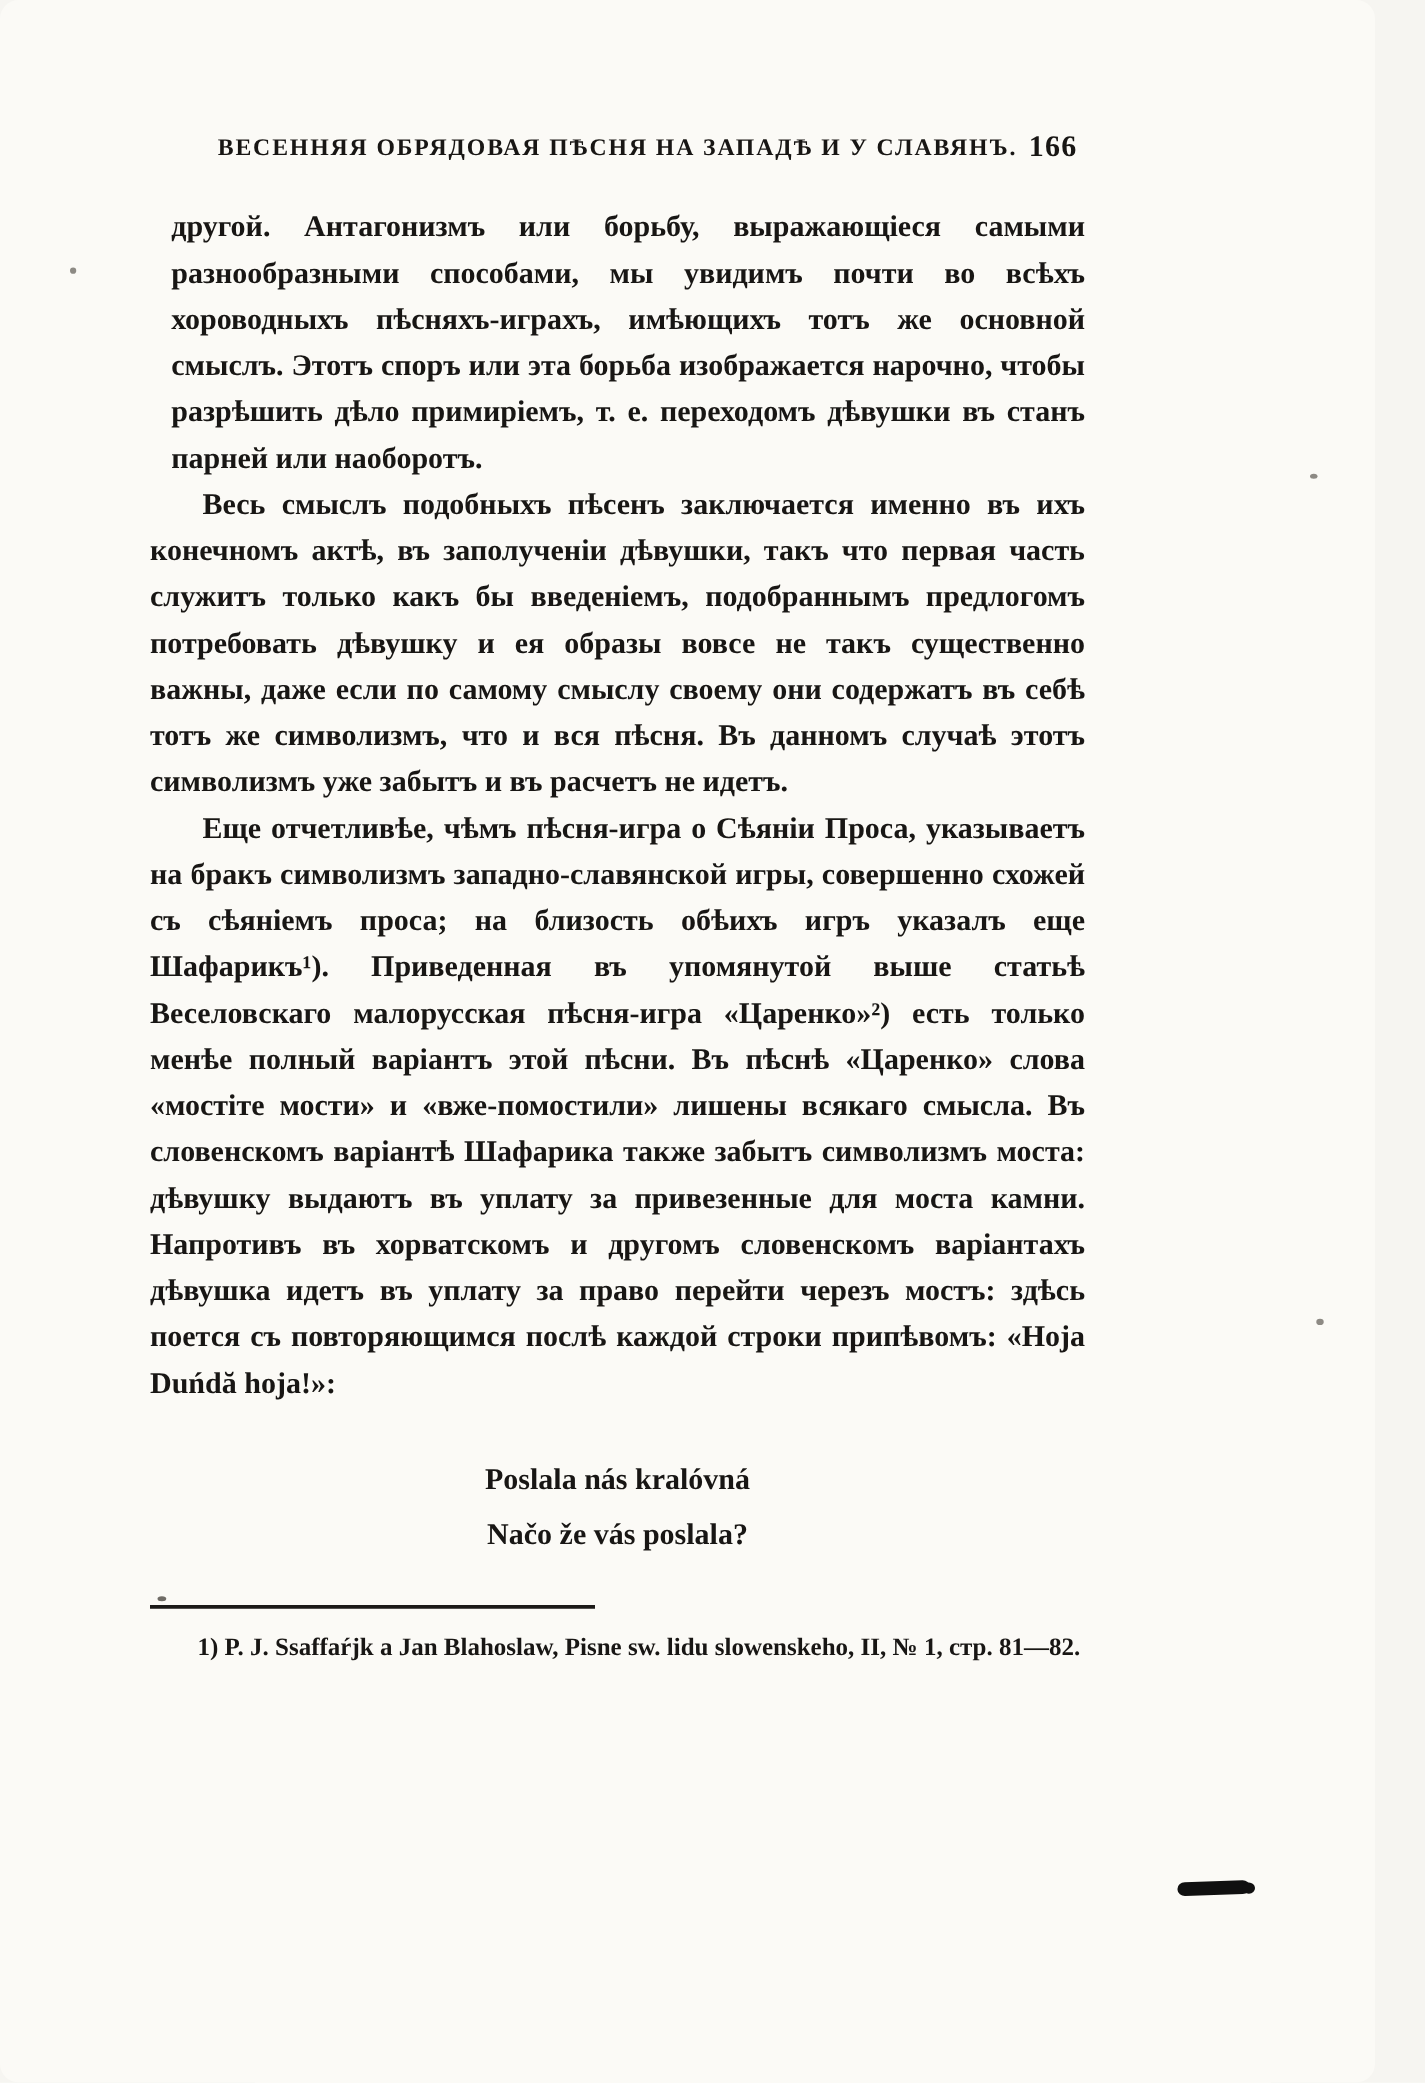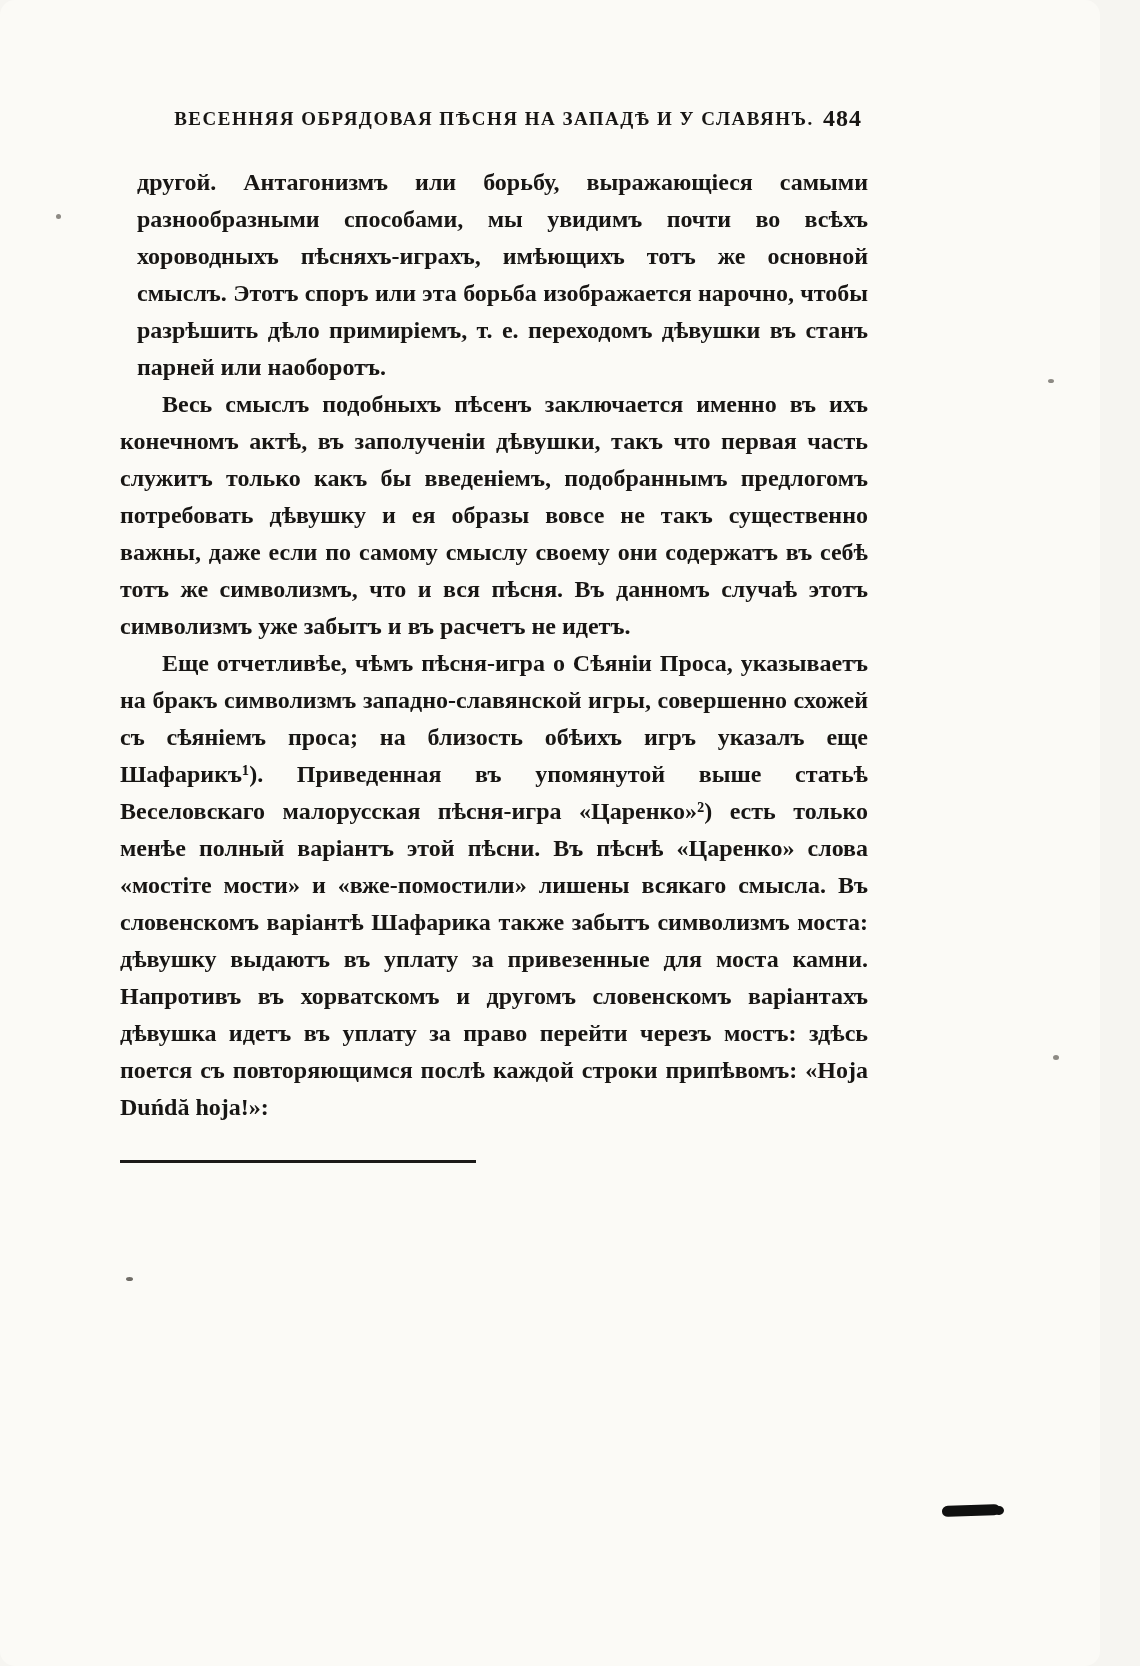--- a/index.html
+++ b/index.html
@@ -103,32 +103,37 @@
   .speck-4 { left: 126px; top: 1277px; width: 7px; height: 4px; background:#6f6c66; }
 </style>
 </head>
 <body>
 
 <div class="page">
   <div class="content">
 
     <div class="header">
       <span>ВЕСЕННЯЯ ОБРЯДОВАЯ ПѢСНЯ НА ЗАПАДѢ И У СЛАВЯНЪ.</span>
-      <span class="page-number">484</span>
+      <span class="page-number">166</span>
     </div>
 
     <p class="para no-indent">другой. Антагонизмъ или борьбу, выражающіеся самыми разнообразными способами, мы увидимъ почти во всѣхъ хороводныхъ пѣсняхъ-играхъ, имѣющихъ тотъ же основной смыслъ. Этотъ споръ или эта борьба изображается нарочно, чтобы разрѣшить дѣло примиріемъ, т. е. переходомъ дѣвушки въ станъ парней или наоборотъ.</p>
 
     <p class="para">Весь смыслъ подобныхъ пѣсенъ заключается именно въ ихъ конечномъ актѣ, въ заполученіи дѣвушки, такъ что первая часть служитъ только какъ бы введеніемъ, подобраннымъ предлогомъ потребовать дѣвушку и ея образы вовсе не такъ существенно важны, даже если по самому смыслу своему они содержатъ въ себѣ тотъ же символизмъ, что и вся пѣсня. Въ данномъ случаѣ этотъ символизмъ уже забытъ и въ расчетъ не идетъ.</p>
 
     <p class="para">Еще отчетливѣе, чѣмъ пѣсня-игра о Сѣяніи Проса, указываетъ на бракъ символизмъ западно-славянской игры, совершенно схожей съ сѣяніемъ проса; на близость обѣихъ игръ указалъ еще Шафарикъ¹). Приведенная въ упомянутой выше статьѣ Веселовскаго малорусская пѣсня-игра «Царенко»²) есть только менѣе полный варіантъ этой пѣсни. Въ пѣснѣ «Царенко» слова «мостіте мости» и «вже-помостили» лишены всякаго смысла. Въ словенскомъ варіантѣ Шафарика также забытъ символизмъ моста: дѣвушку выдаютъ въ уплату за привезенные для моста камни. Напротивъ въ хорватскомъ и другомъ словенскомъ варіантахъ дѣвушка идетъ въ уплату за право перейти черезъ мостъ: здѣсь поется съ повторяющимся послѣ каждой строки припѣвомъ: «Hoja Duńdă hoja!»:</p>
 
+    <div class="verse">
+      <div>Poslala nás kralóvná</div>
+      <div>Načo že vás poslala?</div>
+    </div>
 
     <div class="footnote-sep"></div>
 
+    <p class="footnote">1) P. J. Ssaffaŕjk a Jan Blahoslaw, Pisne sw. lidu slowenskeho, II, № 1, стр. 81—82.</p>
 
 
   </div>
 
   <div class="ink-blob"></div>
   <span class="speck speck-1"></span>
   <span class="speck speck-2"></span>
   <span class="speck speck-3"></span>
   <span class="speck speck-4"></span>
 </div>

